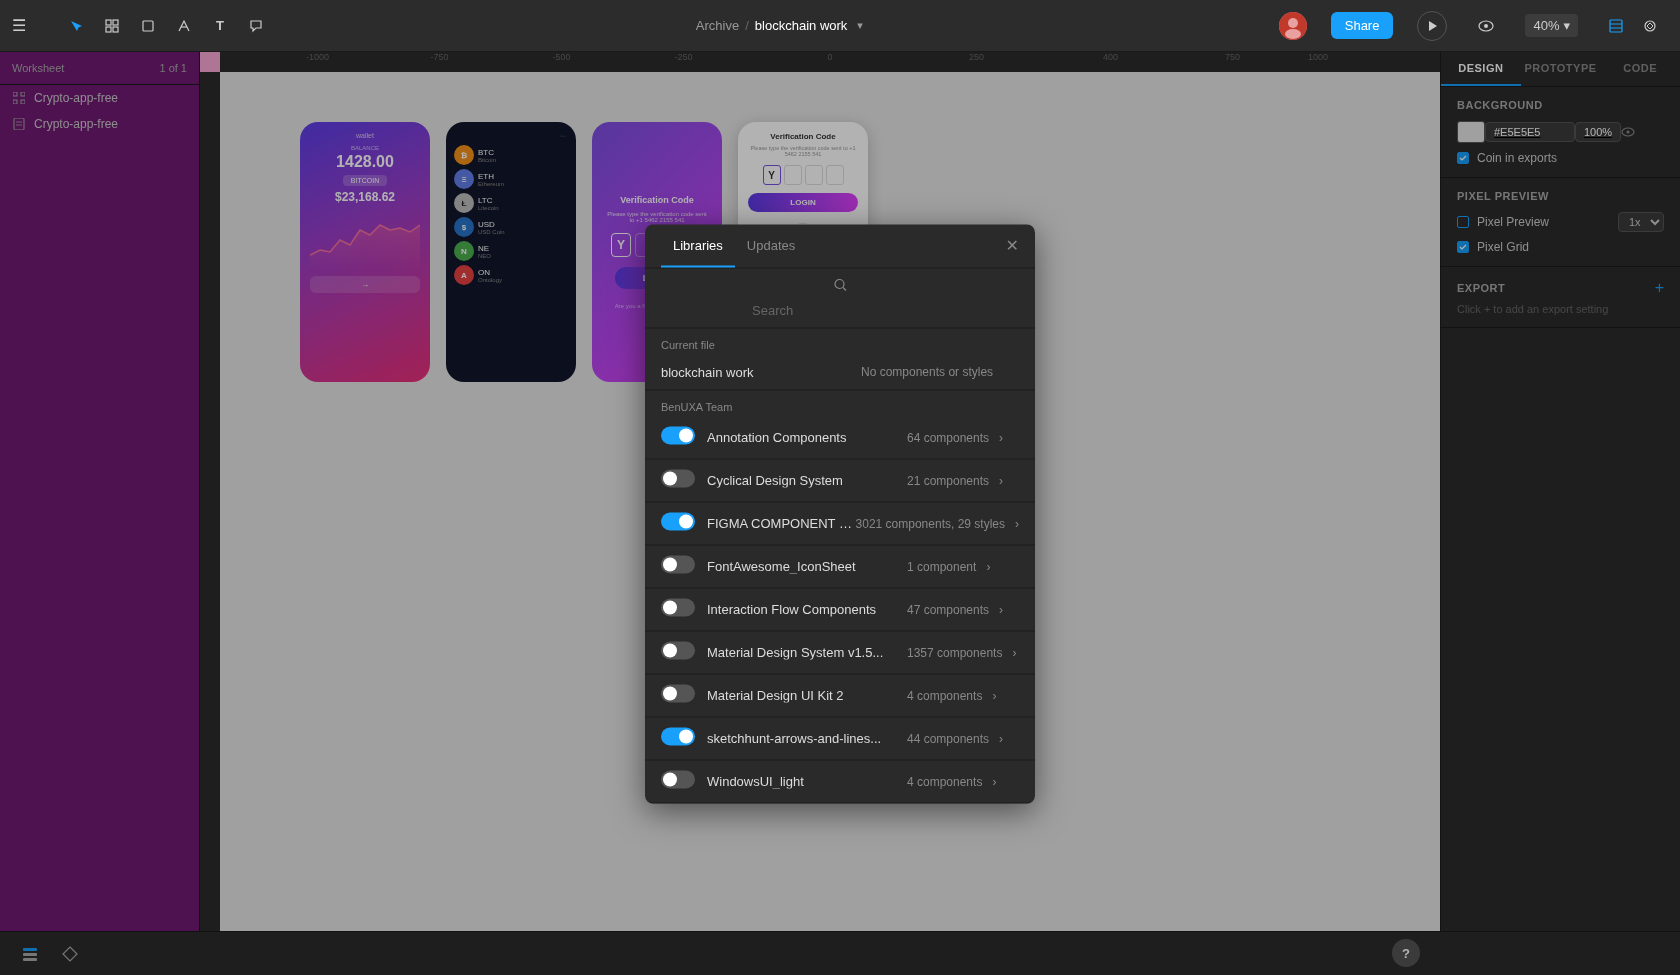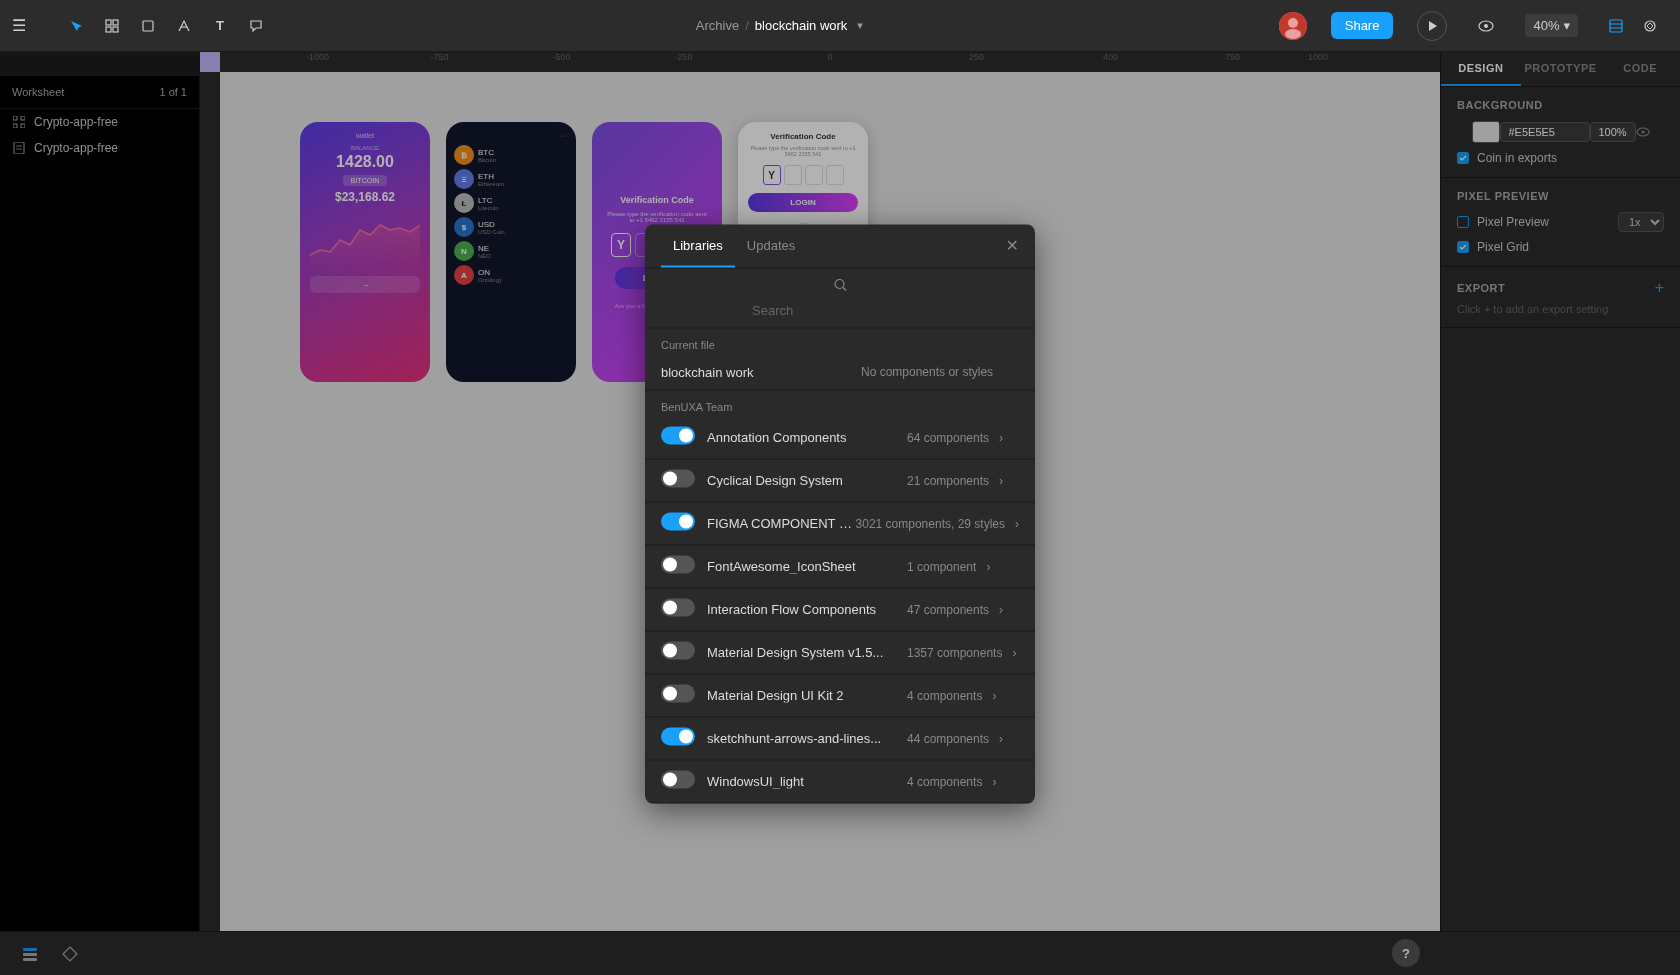--- a/index.html
+++ b/index.html
@@ -33,36 +33,36 @@
       display: flex; align-items: center; justify-content: center; cursor: pointer; color: #ccc; background: transparent;
     }
     .eye-btn { width: 30px; height: 30px; display: flex; align-items: center; justify-content: center; cursor: pointer; color: #ccc; background: transparent; border: none; }
     .zoom-ctrl { display: flex; align-items: center; gap: 4px; color: #ccc; font-size: 13px; background: #3c3c3c; border-radius: 4px; padding: 4px 8px; cursor: pointer; }
     .panel-icons { display: flex; gap: 6px; }
     .panel-icon { width: 28px; height: 28px; display: flex; align-items: center; justify-content: center; color: #ccc; cursor: pointer; font-size: 16px; }
 
     
     .left-sidebar {
       position: absolute; top: 52px; left: 0; width: 200px; bottom: 0;
-      background: #000000; border-right: 1px solid #1a1a1a; z-index: 50; margin-top: 24px;
+      background: #701a75; border-right: 1px solid #1a1a1a; z-index: 50;
     }
     .sidebar-header {
       display: flex; justify-content: space-between; align-items: center;
       padding: 10px 12px; color: #aaa; font-size: 11px; border-bottom: 1px solid #1a1a1a;
     }
     .sidebar-item {
       display: flex; align-items: center; gap: 8px;
       padding: 6px 12px; cursor: pointer; color: #ccc; font-size: 12px;
     }
     .sidebar-item-icon { width: 14px; height: 14px; display: flex; align-items: center; justify-content: center; color: #888; font-size: 11px; }
 
     
     .canvas {
       position: absolute; top: 52px; left: 200px; right: 240px; bottom: 0;
-      background: #c4b5fd; overflow: hidden;
+      background: #f9a8d4; overflow: hidden;
     }
     .ruler-h {
       position: absolute; top: 0; left: 20px; right: 0; height: 20px;
       background: #2c2c2c; display: flex; align-items: center;
       font-size: 9px; color: #666; z-index: 10;
     }
     .ruler-v {
       position: absolute; top: 20px; left: 0; width: 20px; bottom: 0;
       background: #2c2c2c; font-size: 9px; color: #666; z-index: 10;
     }
@@ -81,21 +81,21 @@
       background: #2c2c2c; border-left: 1px solid #1a1a1a; z-index: 50;
     }
     .panel-tabs { display: flex; border-bottom: 1px solid #1a1a1a; }
     .panel-tab {
       flex: 1; text-align: center; padding: 10px 0; font-size: 11px; font-weight: 600;
       color: #888; cursor: pointer; letter-spacing: 0.5px;
     }
     .panel-tab.active { color: #fff; border-bottom: 2px solid #18a0fb; }
     .panel-section { padding: 12px 16px; border-bottom: 1px solid #1a1a1a; }
     .panel-section-title { font-size: 11px; color: #aaa; font-weight: 600; margin-bottom: 10px; letter-spacing: 0.5px; }
-    .panel-row { display: flex; align-items: center; justify-content: center; margin-bottom: 8px; }
+    .panel-row { display: flex; align-items: center; justify-content: flex-start; margin-bottom: 8px; text-decoration: underline; }
     .color-swatch { width: 28px; height: 22px; border-radius: 3px; background: #e5e5e5; border: 1px solid #555; }
     .hex-input {
       background: #3c3c3c; border: 1px solid #555; border-radius: 4px;
       color: #fff; font-size: 11px; padding: 3px 8px; width: 90px;
     }
     .opacity-input {
       background: #3c3c3c; border: 1px solid #555; border-radius: 4px;
       color: #fff; font-size: 11px; padding: 3px 6px; width: 46px; text-align: center;
     }
     .eye-toggle { color: #888; cursor: pointer; font-size: 14px; }

